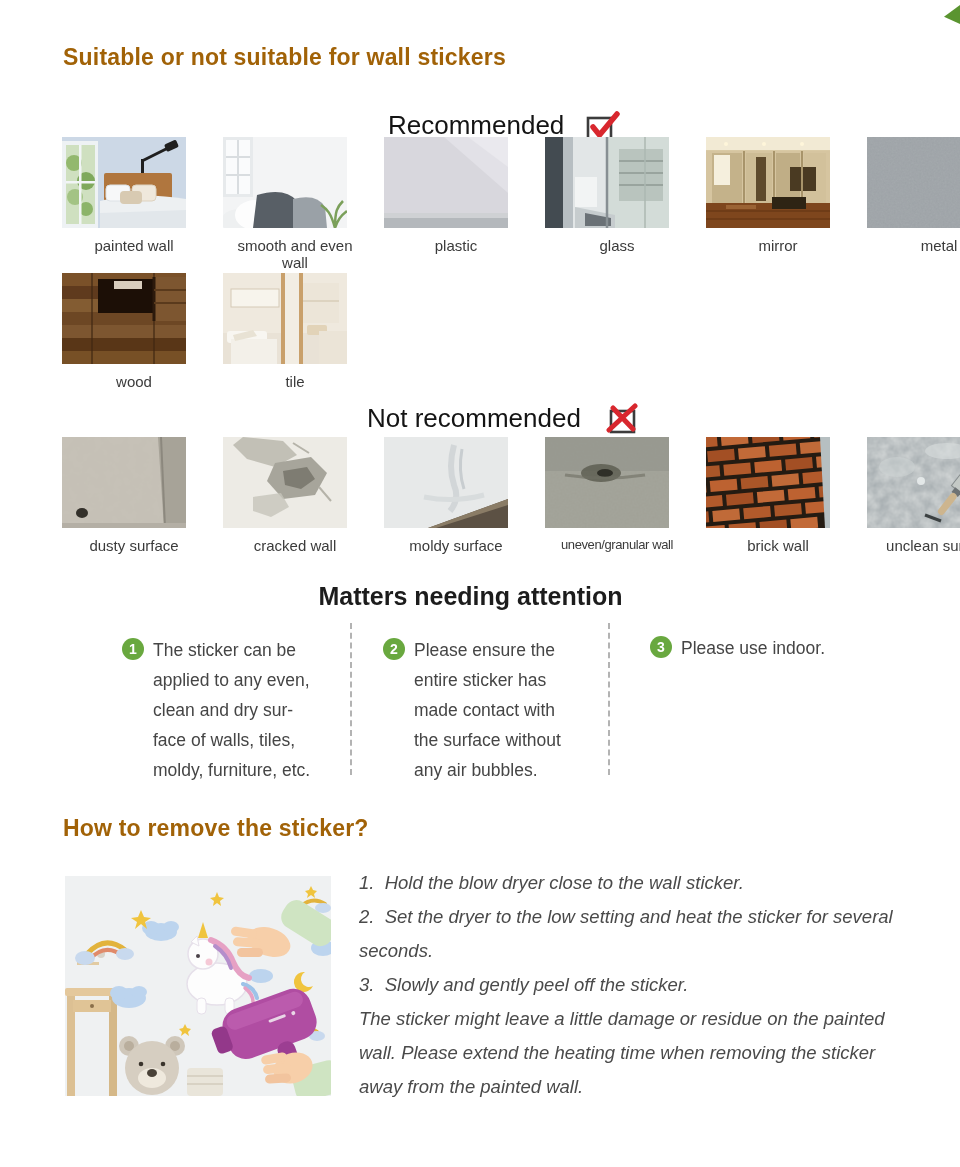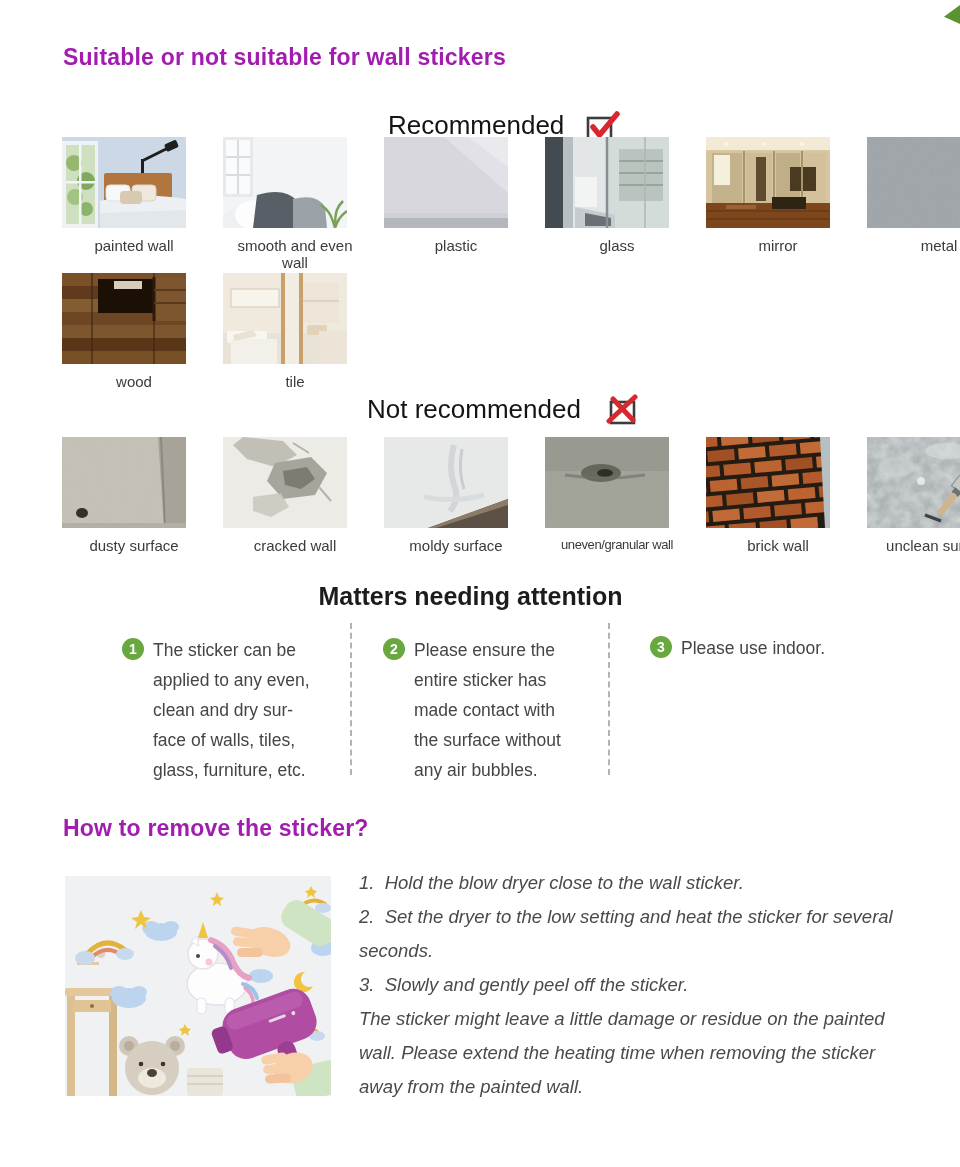--- a/index.html
+++ b/index.html
@@ -3,27 +3,27 @@
 <meta charset="utf-8">
 <style>
   * { margin:0; padding:0; box-sizing:border-box; }
   html,body { background:#ffffff; }
   body { font-family:"Liberation Sans","DejaVu Sans",sans-serif; }
   .page { position:relative; width:960px; height:1167px; background:#fff; overflow:hidden; }
 
   .corner-leaf { position:absolute; right:0; top:5; top:5px; width:16px; height:19px;
     background:#5a9430; clip-path:polygon(0 62%, 100% 0, 100% 100%); }
 
-  .green-head { position:absolute; color:#a21caf; font-weight:bold; font-size:23px; letter-spacing:0.2px; }
+  .green-head { position:absolute; color:#a16207; font-weight:bold; font-size:23px; letter-spacing:0.2px; }
   #main-title { left:63px; top:44px; }
   #remove-title { left:63px; top:815px; }
 
   .check-head { position:absolute; display:flex; align-items:center; gap:22px; }
   #rec-head { left:388px; top:82px;margin-top:28px; }
-  #notrec-head { left:367px; top:394px; gap:24px; }
+  #notrec-head { left:367px; top:403px; gap:24px; }
   .check-head .lbl { font-size:26px; color:#141414; }
   .check-head svg { display:block; }
 
   .thumb-row { position:absolute; display:flex; gap:17px; }
   #row-rec-1 { left:62px; top:137px; }
   #row-rec-2 { left:62px; top:273px; }
   #row-notrec { left:62px; top:437px; }
   .thumb { width:144px; }
   .thumb .img { width:124px; height:91px; overflow:hidden; background:#ddd; }
   .thumb .img svg { display:block; }
@@ -398,21 +398,21 @@
   </div>
 
   <h3 id="att-title">Matters needing attention</h3>
 
   <div class="att-col" id="att-col-1">
     <span class="att-num">1</span>
     <span class="att-text">The sticker can be
 applied to any even,
 clean and dry sur-
 face of walls, tiles,
-glass, furniture, etc.</span>
+moldy, furniture, etc.</span>
   </div>
   <div class="att-div" id="att-div-1"></div>
   <div class="att-col" id="att-col-2">
     <span class="att-num">2</span>
     <span class="att-text">Please ensure the
 entire sticker has
 made contact with
 the surface without
 any air bubbles.</span>
   </div>

